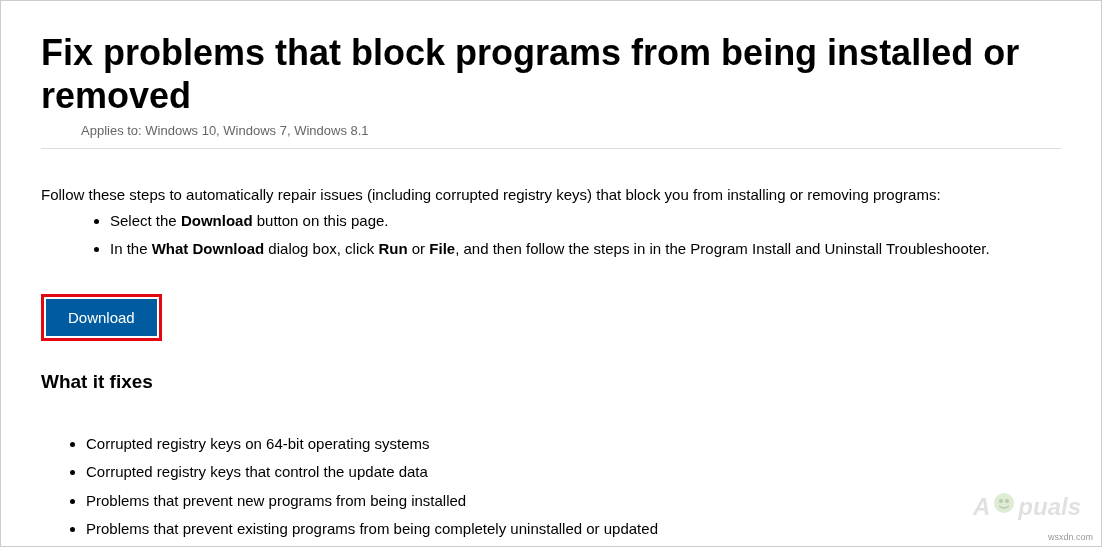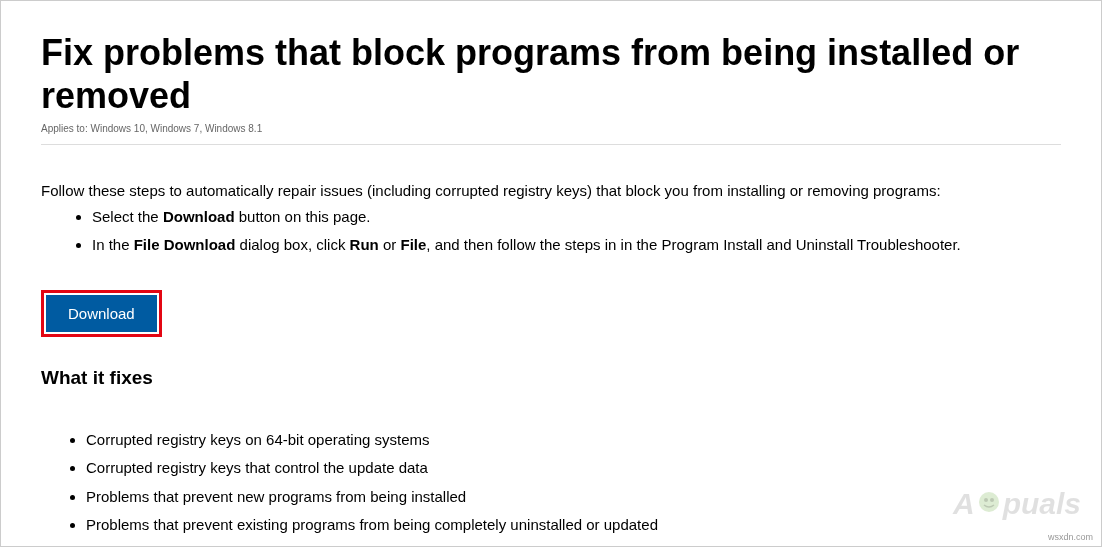--- a/index.html
+++ b/index.html
@@ -18,35 +18,36 @@
       position: relative;
       overflow: hidden;
     }
     .page-title {
       font-size: 36px;
       font-weight: 700;
       line-height: 1.2;
       margin-bottom: 6px;
     }
     .applies-to {
-      font-size: 10px;
+      font-size: 13px;
       color: #666;
       margin-bottom: 10px;
+      margin-left: 40px;
     }
     .divider {
       border-bottom: 1px solid #ddd;
       margin-bottom: 35px;
     }
     .intro-text {
       font-size: 15px;
       line-height: 1.5;
     }
     ul.steps {
       list-style-type: disc;
-      margin-left: 51px;
+      margin-left: 69px;
       margin-bottom: 30px;
     }
     ul.steps li {
       font-size: 15px;
       line-height: 1.9;
     }
     .bold {
       font-weight: 600;
     }
     .download-wrap {
@@ -74,21 +75,21 @@
       margin-left: 45px;
     }
     ul.fixes li {
       font-size: 15px;
       line-height: 1.9;
     }
     .watermark {
       position: absolute;
       right: 20px;
       bottom: 25px;
-      font-size: 30px;
+      font-size: 24px;
       font-weight: 700;
       color: rgba(0,0,0,0.12);
       font-style: italic;
       pointer-events: none;
       user-select: none;
     }
     .watermark .head {
       display: inline-block;
       position: relative;
       top: 2px;
@@ -111,21 +112,21 @@
 <div class="applies-to">Applies to: Windows 10, Windows 7, Windows 8.1</div>
 <div class="divider"></div>
 
 <p class="intro-text">Follow these steps to automatically repair issues (including corrupted registry keys) that block you from installing or removing programs:</p>
 
 <ul class="steps">
   <li>
     <span>Select the </span><span class="bold">Download</span><span> button on this page.</span>
   </li>
   <li>
-    <span>In the </span><span class="bold">File Download</span><span> dialog box, click </span><span class="bold">Run</span><span> or </span><span class="bold">File</span><span>, and then follow the steps in in the Program Install and Uninstall Troubleshooter.</span>
+    <span>In the </span><span class="bold">What Download</span><span> dialog box, click </span><span class="bold">Run</span><span> or </span><span class="bold">File</span><span>, and then follow the steps in in the Program Install and Uninstall Troubleshooter.</span>
   </li>
 </ul>
 
 <div class="download-wrap">
   <button class="download-btn">Download</button>
 </div>
 
 <h2 class="section-heading">What it fixes</h2>
 
 <ul class="fixes">

